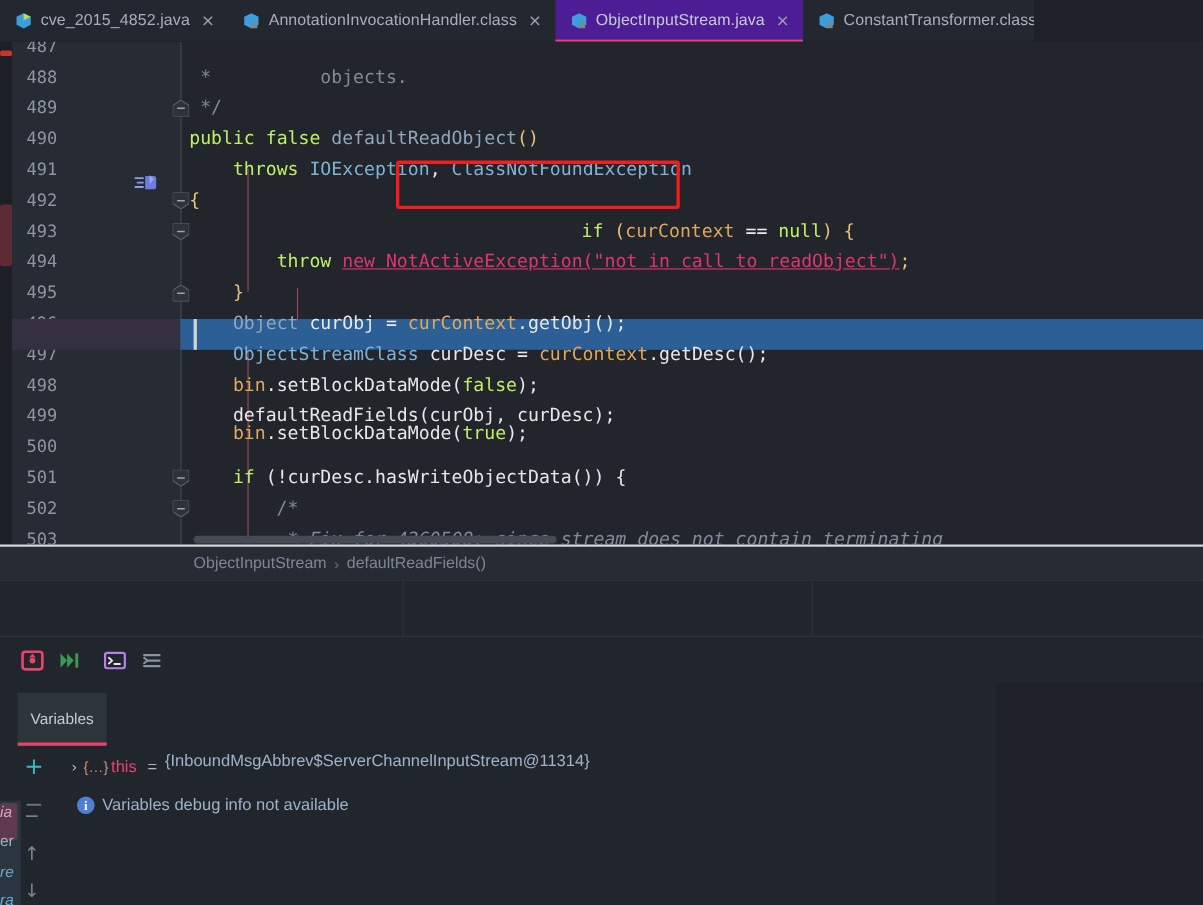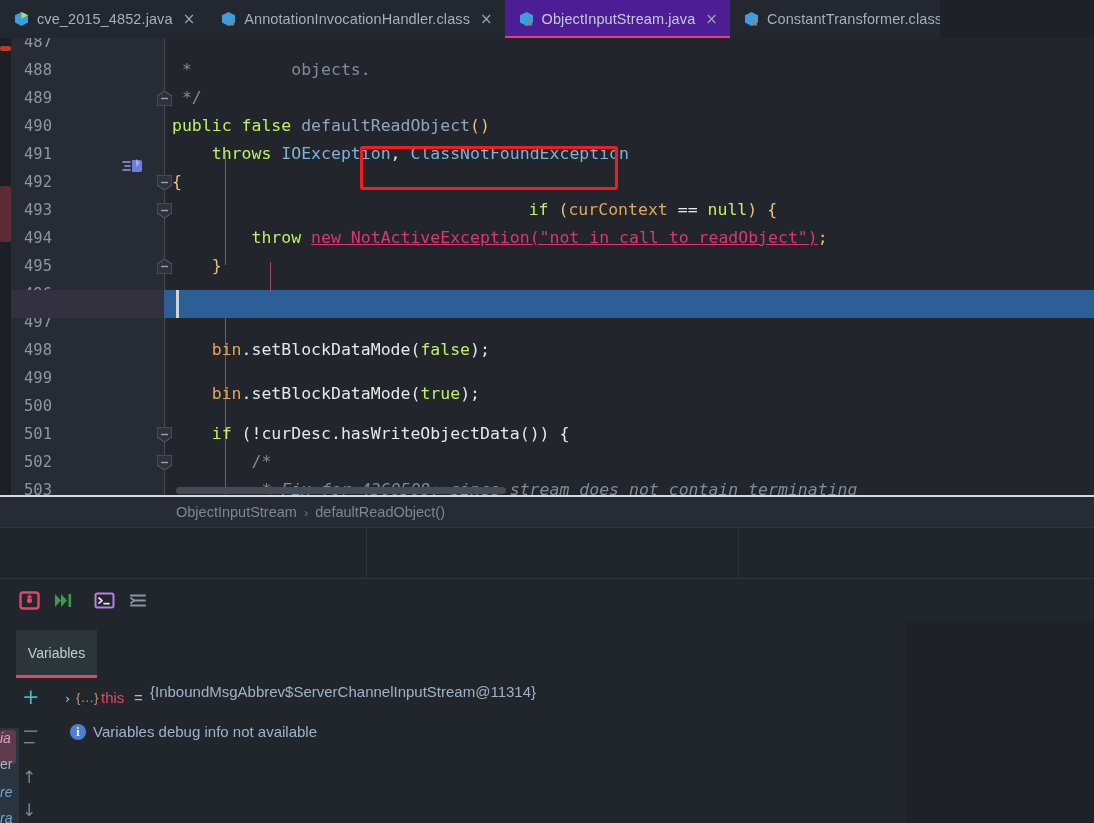--- a/index.html
+++ b/index.html
@@ -289,21 +289,24 @@
 
     <div class="code" id="codelines">
         <div class="line" style="top: 18px;"><span class="cm"> *          objects.</span></div>
         <div class="line" style="top: 46px;"><span class="cm"> */</span></div>
         <div class="line" style="top: 74px;"><span class="k">public</span><span class="pl"> </span><span class="k">false</span><span class="pl"> </span><span class="ty2">defaultReadObject</span><span class="br">()</span></div>
         <div class="line" style="top: 102px;"><span class="pl">    </span><span class="k">throws</span><span class="pl"> </span><span class="ty">IOException</span><span class="pl">, </span><span class="ty">ClassNotFoundException</span></div>
         <div class="line" style="top: 130px;"><span class="br">{</span></div>
         <div class="line" style="top: 158px; text-align: center;"><span class="pl">    </span><span class="k">if</span><span class="pl"> </span><span class="br">(</span><span class="fld">curContext</span><span class="pl"> == </span><span class="k">null</span><span class="br">)</span><span class="pl"> </span><span class="br">{</span></div>
         <div class="line" style="top: 186px;"><span class="pl">        </span><span class="k">throw</span><span class="pl"> </span><span class="nw">new NotActiveException("not in call to readObject")</span><span class="br">;</span></div>
         <div class="line" style="top: 214px;"><span class="br">    }</span></div>
+        <div class="line" style="top: 242px;"><span class="pl">    </span><span class="ty2">Object</span><span class="pl"> curObj = </span><span class="fld">curContext</span><span class="pl">.getObj();</span></div>
+        <div class="line" style="top: 270px;"><span class="pl">    </span><span class="ty">ObjectStreamClass</span><span class="pl"> curDesc = </span><span class="fld">curContext</span><span class="pl">.getDesc();</span></div>
         <div class="line" style="top: 298px;"><span class="pl">    </span><span class="fld">bin</span><span class="pl">.setBlockDataMode(</span><span class="k">false</span><span class="pl">);</span></div>
+        <div class="line" style="top: 326px;"><span class="pl">    defaultReadFields(curObj, curDesc);</span></div>
         <div class="line" style="top: 342px;"><span class="pl">    </span><span class="fld">bin</span><span class="pl">.setBlockDataMode(</span><span class="k">true</span><span class="pl">);</span></div>
         <div class="line" style="top: 382px;"><span class="pl">    </span><span class="k">if</span><span class="pl"> (!curDesc.hasWriteObjectData()) {</span></div>
         <div class="line" style="top: 410px;"><span class="cm">        /*</span></div>
         <div class="line" style="top: 438px;"><span class="cmi">         * Fix for 4360508: since stream does not contain terminating</span></div>
       </div>
 
     <div style="position:absolute;left:122px;top:118px;width:24px;height:20px;">
       <svg width="24" height="20" viewBox="0 0 24 20">
         <g stroke="#8c9eea" stroke-width="1.6" stroke-linecap="round">
           <line x1="1" y1="6" x2="8" y2="6"></line>
@@ -352,21 +355,21 @@
           <line x1="4" y1="7.5" x2="11" y2="7.5" stroke="#9aa3ae" stroke-width="1.4"></line>
         </svg>
       </div>
       <div class="redbox" style="left: 360px; top: 108px; width: 258px; height: 44px;"></div>
     </div>
 
   <div class="breadcrumb">
     <div class="bc-inner">
       <span class="bc-item">ObjectInputStream</span>
       <span class="bc-sep">›</span>
-      <span class="bc-item">defaultReadObject()</span>
+      <span class="bc-item">defaultReadFields()</span>
     </div>
   </div>
 
   <div class="emptystrip">
     <div class="vdiv" style="left:366px;"></div>
     <div class="vdiv" style="left:738px;"></div>
   </div>
 
   <div class="debugbar">
     <div class="tb-btn" style="left:19px;">

